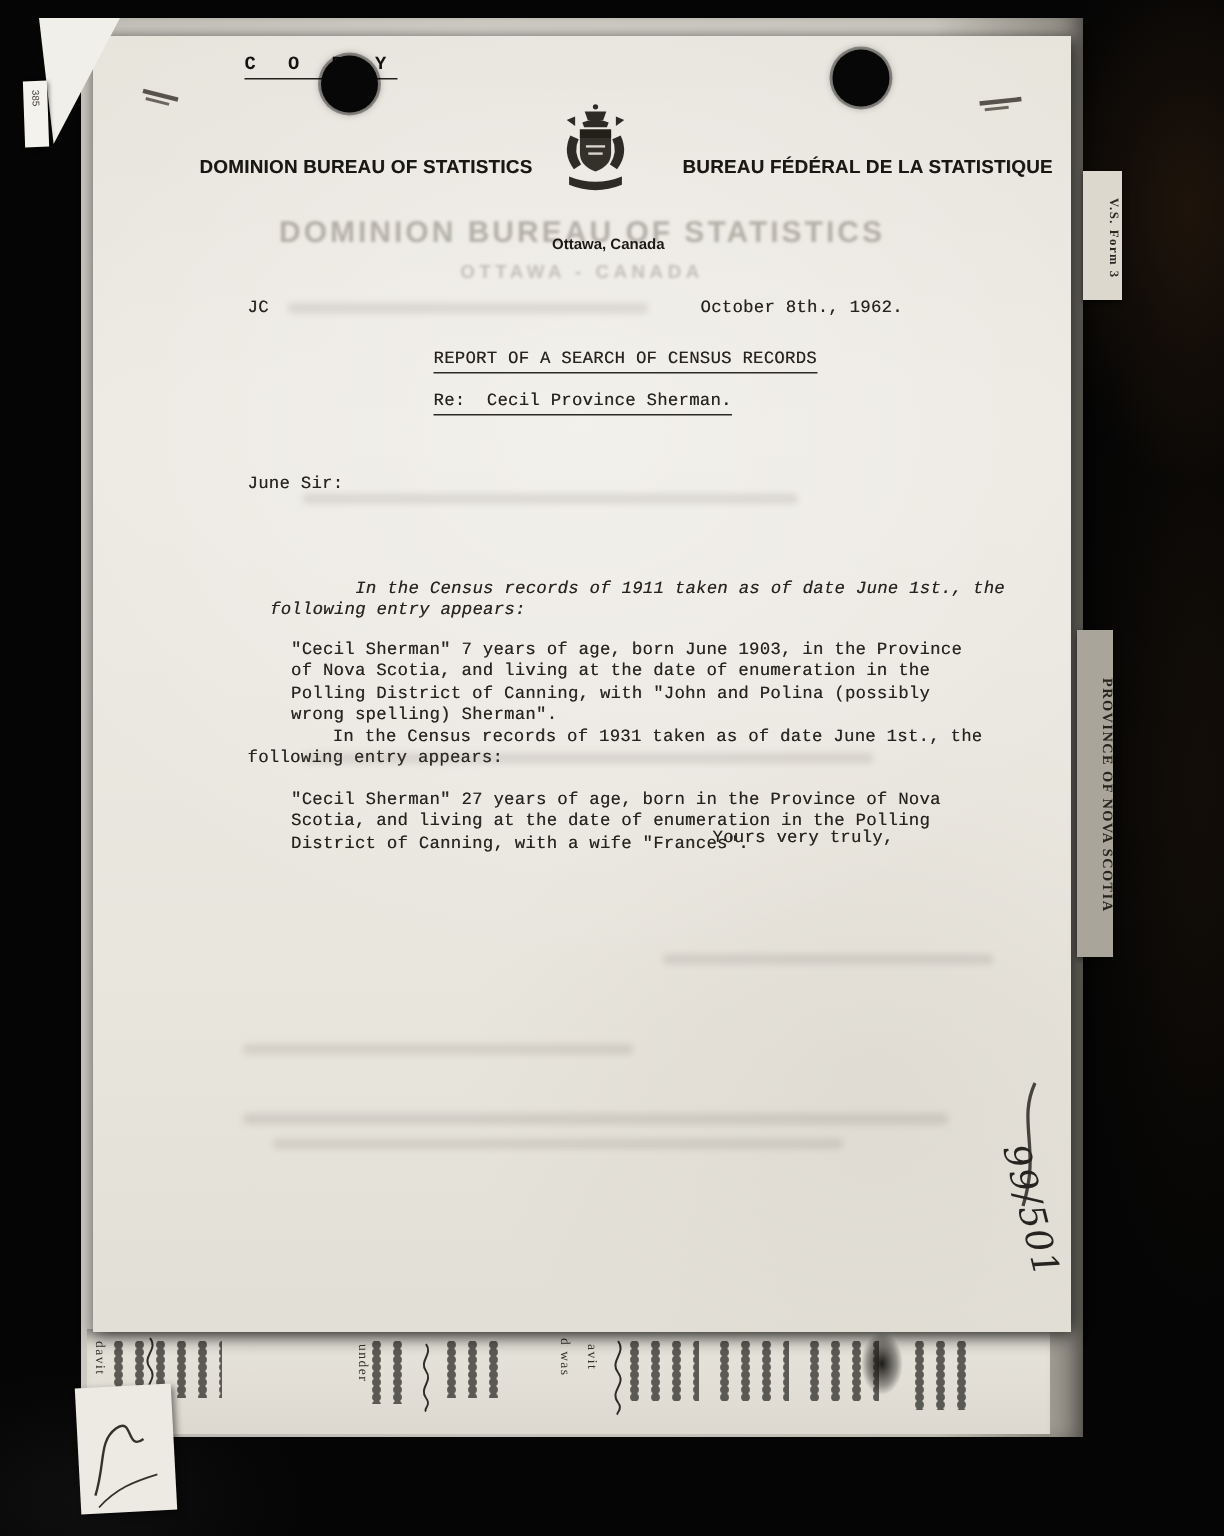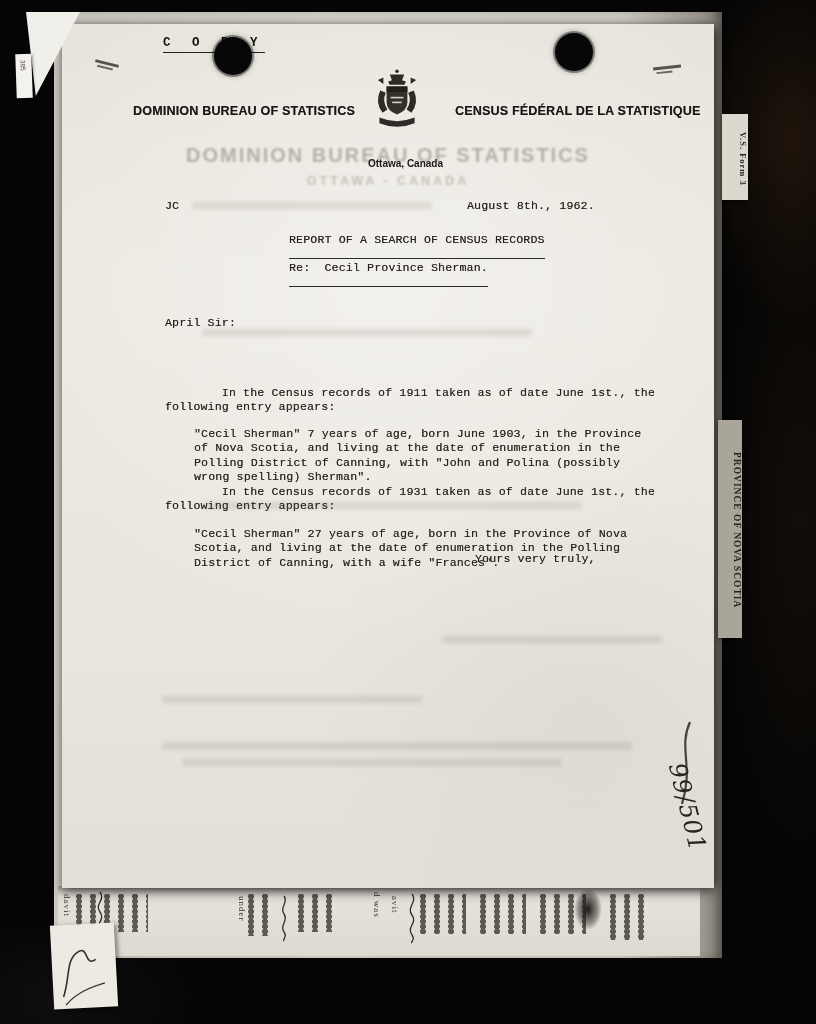--- a/index.html
+++ b/index.html
@@ -47,21 +47,21 @@
         background:
           radial-gradient(90% 60% at 50% 30%, rgba(255,255,255,.35), transparent 70%),
           radial-gradient(60% 40% at 80% 80%, rgba(200,195,185,.25), transparent 70%),
           linear-gradient(180deg,#e7e4dc,#ece9e2 30%,#e9e6de 70%,#e2dfd6);
         box-shadow:4px 0 10px -2px rgba(0,0,0,.5), 0 4px 10px rgba(0,0,0,.45);}
 
   .typed{position:absolute;white-space:pre;width:max-content;
         font:11.5px/14.4px "Liberation Mono","DejaVu Sans Mono",monospace;
         color:#26231e;letter-spacing:.2px;
         text-shadow:.2px .2px .4px rgba(25,22,18,.55);}
-  .underline{border-bottom:1px solid #2c2a25;padding-bottom:11px;}
+  .underline{border-bottom:1px solid #2c2a25;padding-bottom:1px;}
 
   .copy{position:absolute;left:101px;top:12px;width:max-content;
         font:bold 12.5px "Liberation Mono",monospace;letter-spacing:7px;color:#15130f;
         border-bottom:1.5px solid #22201b;padding-bottom:2px;}
   .staple{position:absolute;height:3px;background:#57534b;}
   .staple::after{content:"";position:absolute;left:3px;top:5px;width:16px;height:2px;background:#6b675f;}
   .staple-l{left:33px;top:38px;width:24px;transform:rotate(14deg);}
   .staple-r{left:591px;top:42px;width:28px;transform:rotate(-6deg);}
 
   .ghost{position:absolute;left:60px;right:60px;text-align:center;
@@ -75,21 +75,21 @@
   .org.fr{left:393px;top:80px;}
   .place{position:absolute;left:306px;top:110px;font:bold 10px "Liberation Sans",sans-serif;color:#1b1916;margin-top:24px;}
   .crest{position:absolute;left:310px;top:44px;width:50px;height:64px;}
 
   .jc{left:103px;top:175px;}
   .date{left:405px;top:175px;}
   .title{left:227px;top:209px;}
   .re{left:227px;top:237px;}
   .salutation{left:103px;top:292px;}
   .p1{left:103px;top:320px;}
-  .p2{left:103px;top:362px;}
+  .p2{left:118px;top:362px;font-style:italic;}
   .q1{left:132px;top:403px;}
   .p3{left:103px;top:461px;}
   .q2{left:132px;top:503px;}
   .closing{left:413px;top:528px;}
   .signature{left:401px;top:595px;}
   .address{left:96px;top:627px;}
 
   .smudge{position:absolute;background:rgba(95,88,76,.14);filter:blur(2px);border-radius:3px;height:7px;}
   .m1{left:130px;top:178px;width:240px;}
   .m2{left:140px;top:305px;width:330px;}
@@ -182,28 +182,28 @@
         <path d="M47 20 l7 -5 -7 -3 z"></path>
         <path d="M9 28 q-7 15 3 28 l6 -4 q-7 -11 -2 -21 z"></path>
         <path d="M51 28 q7 15 -3 28 l-6 -4 q7 -11 2 -21 z"></path>
         <path d="M17 23 h26 v20 q0 10 -13 15 q-13 -5 -13 -15 z" fill="#34312b"></path>
         <path d="M17 23 h26 v7 h-26 z" fill="#232019"></path>
         <path d="M22 36 h16 v2 h-16 z" fill="#d8d4c9"></path>
         <path d="M24 42 h12 v2 h-12 z" fill="#d8d4c9"></path>
         <path d="M8 62 q22 9 44 0 v7 q-22 9 -44 0 z"></path>
       </g>
     </svg>
-    <div class="org fr">CENSUS FÉDÉRAL DE LA STATISTIQUE</div>
+    <div class="org fr">BUREAU FÉDÉRAL DE LA STATISTIQUE</div>
     <div class="place">Ottawa, Canada</div>
 
     <div class="typed jc">JC</div>
-    <div class="typed date">August 8th., 1962.</div>
+    <div class="typed date">October 8th., 1962.</div>
     <div class="typed title underline">REPORT OF A SEARCH OF CENSUS RECORDS</div>
     <div class="typed re underline">Re:  Cecil Province Sherman.</div>
-    <div class="typed salutation">April Sir:</div>
+    <div class="typed salutation">June Sir:</div>
     <div class="typed p2">        In the Census records of 1911 taken as of date June 1st., the
 following entry appears:</div>
     <div class="typed q1">"Cecil Sherman" 7 years of age, born June 1903, in the Province
 of Nova Scotia, and living at the date of enumeration in the
 Polling District of Canning, with "John and Polina (possibly
 wrong spelling) Sherman".</div>
     <div class="typed p3">        In the Census records of 1931 taken as of date June 1st., the
 following entry appears:</div>
     <div class="typed q2">"Cecil Sherman" 27 years of age, born in the Province of Nova
 Scotia, and living at the date of enumeration in the Polling

